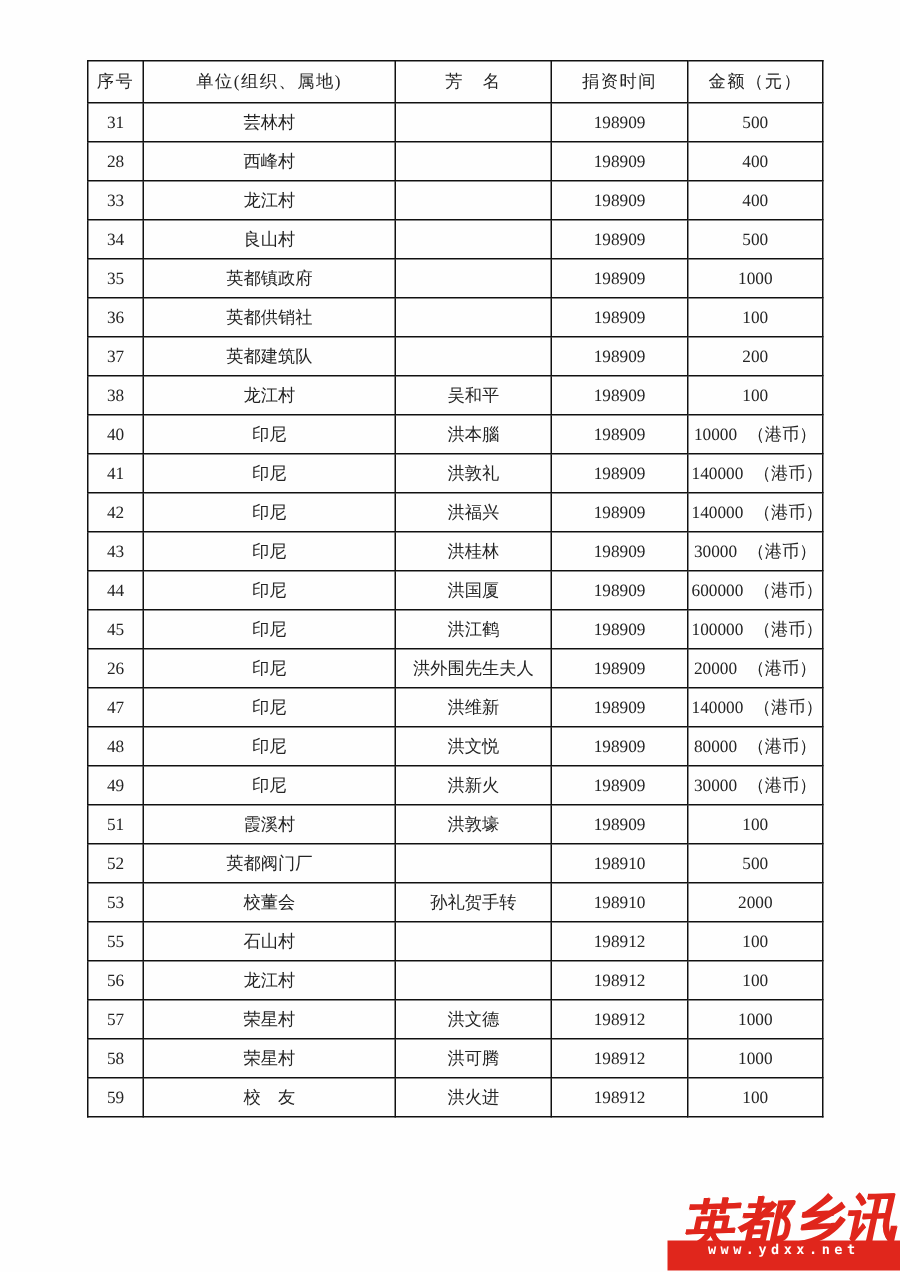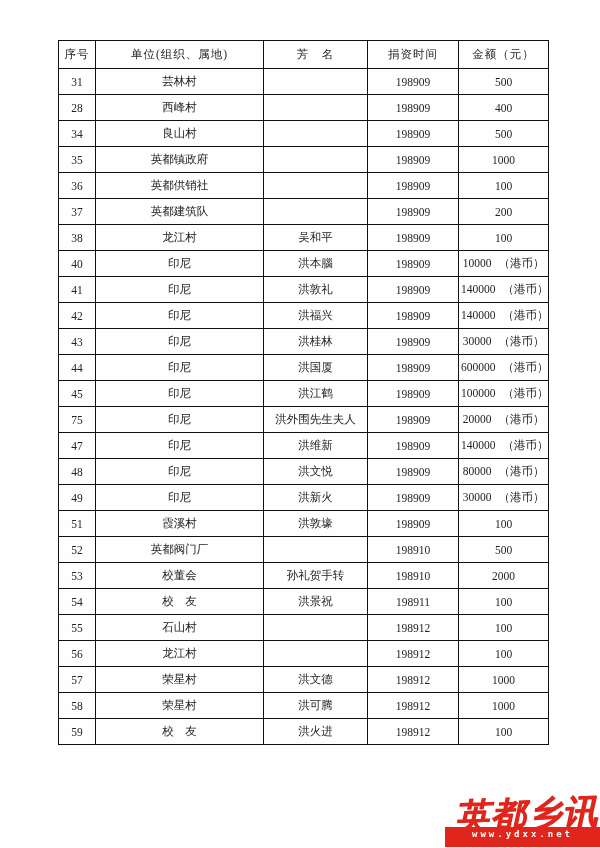--- a/index.html
+++ b/index.html
@@ -107,20 +107,27 @@
     </tr>
 
     <tr>
       <td class="c-no">28</td>
       <td class="c-unit">西峰村</td>
       <td class="c-name"></td>
       <td class="c-time">198909</td>
       <td class="c-amount"><span class="amt">400</span></td>
     </tr>
 
+    <tr>
+      <td class="c-no">33</td>
+      <td class="c-unit">龙江村</td>
+      <td class="c-name"></td>
+      <td class="c-time">198909</td>
+      <td class="c-amount"><span class="amt">400</span></td>
+    </tr>
 
     <tr>
       <td class="c-no">34</td>
       <td class="c-unit">良山村</td>
       <td class="c-name"></td>
       <td class="c-time">198909</td>
       <td class="c-amount"><span class="amt">500</span></td>
     </tr>
 
     <tr>
@@ -198,21 +205,21 @@
 
     <tr>
       <td class="c-no">45</td>
       <td class="c-unit">印尼</td>
       <td class="c-name">洪江鹤</td>
       <td class="c-time">198909</td>
       <td class="c-amount"><span class="amt">100000</span><span class="note">（港币）</span></td>
     </tr>
 
     <tr>
-      <td class="c-no">75</td>
+      <td class="c-no">26</td>
       <td class="c-unit">印尼</td>
       <td class="c-name">洪外围先生夫人</td>
       <td class="c-time">198909</td>
       <td class="c-amount"><span class="amt">20000</span><span class="note">（港币）</span></td>
     </tr>
 
     <tr>
       <td class="c-no">47</td>
       <td class="c-unit">印尼</td>
       <td class="c-name">洪维新</td>
@@ -254,27 +261,20 @@
     </tr>
 
     <tr>
       <td class="c-no">53</td>
       <td class="c-unit">校董会</td>
       <td class="c-name">孙礼贺手转</td>
       <td class="c-time">198910</td>
       <td class="c-amount"><span class="amt">2000</span></td>
     </tr>
 
-    <tr>
-      <td class="c-no">54</td>
-      <td class="c-unit">校　友</td>
-      <td class="c-name">洪景祝</td>
-      <td class="c-time">198911</td>
-      <td class="c-amount"><span class="amt">100</span></td>
-    </tr>
 
     <tr>
       <td class="c-no">55</td>
       <td class="c-unit">石山村</td>
       <td class="c-name"></td>
       <td class="c-time">198912</td>
       <td class="c-amount"><span class="amt">100</span></td>
     </tr>
 
     <tr>

